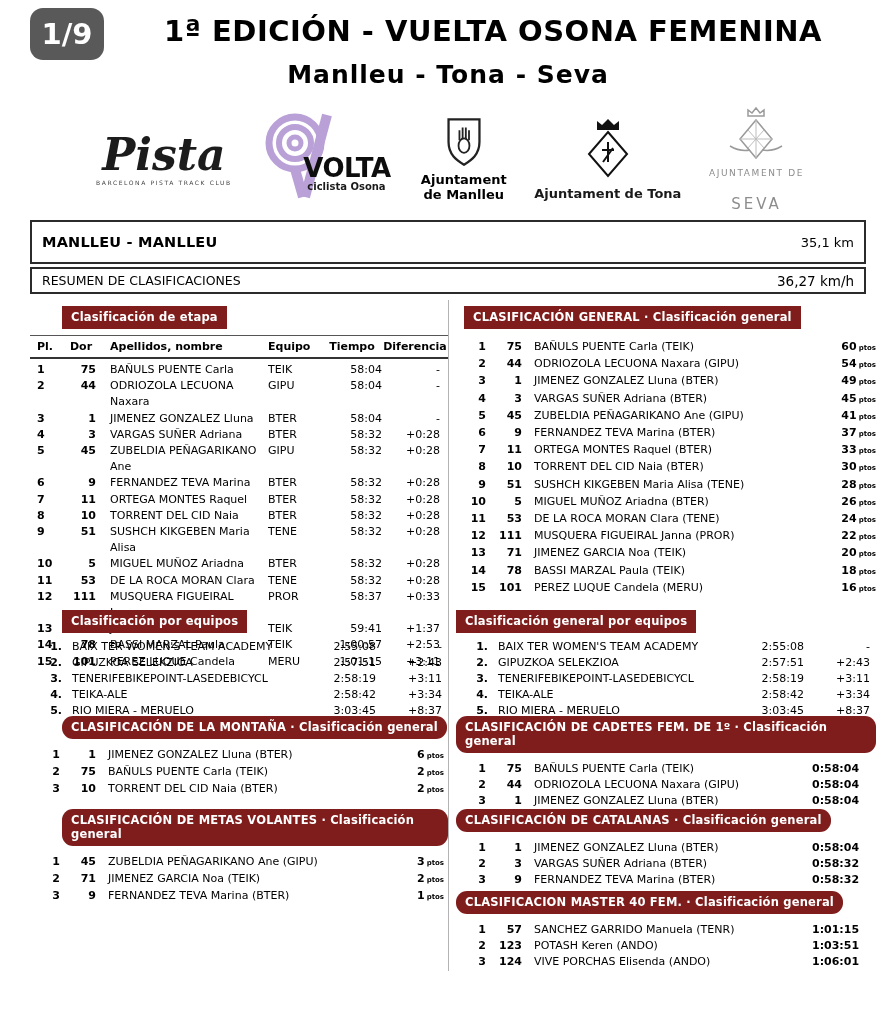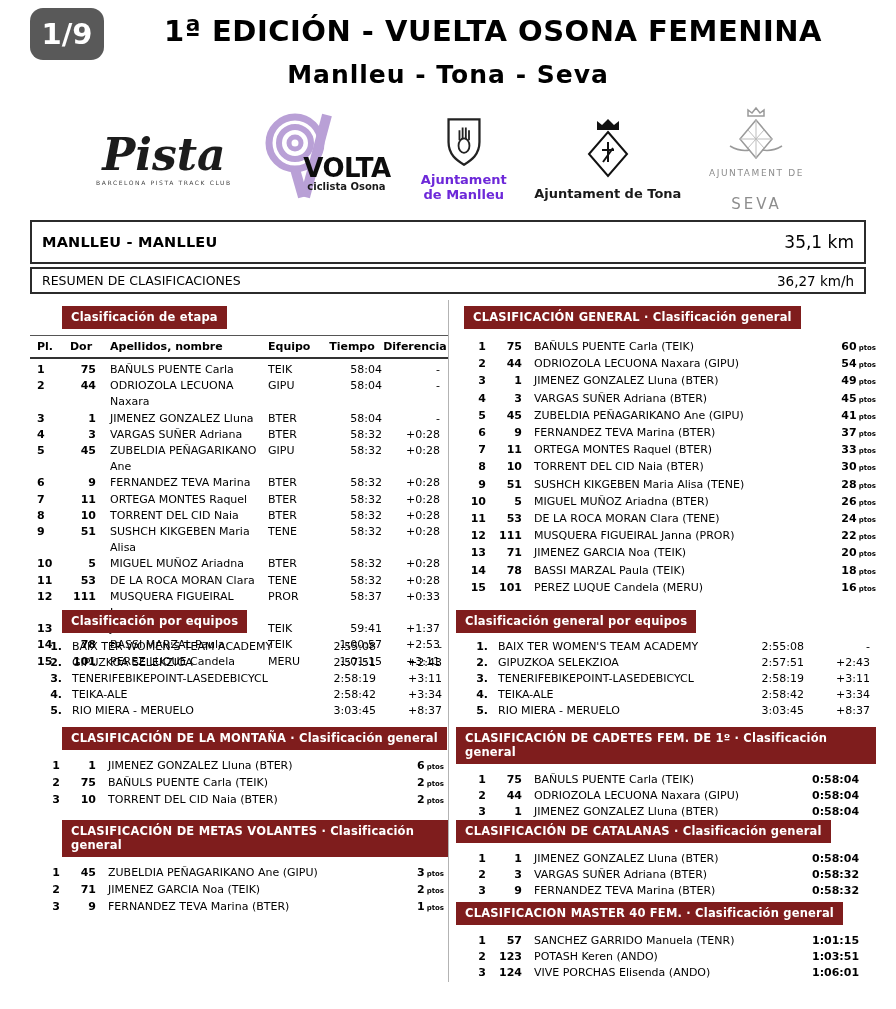--- a/index.html
+++ b/index.html
@@ -17,48 +17,48 @@
 
   
   .logos { height:102px; margin:6px 92px 0 96px; display:flex; justify-content:space-between; align-items:center; }
   .logo { display:flex; flex-direction:column; align-items:center; }
   .pista-script { font-family:"DejaVu Serif","Liberation Serif",serif; font-style:italic; font-weight:bold; font-size:44px; line-height:44px; color:#1c1c1c; }
   .pista-sub { font-size:6px; letter-spacing:1.6px; color:#444; margin-top:2px; }
   .logo-volta { position:relative; width:134px; height:96px; }
   .logo-volta svg { position:absolute; left:6px; top:0; }
   .volta-word { position:absolute; left:44px; top:42px; font-size:26px; font-weight:bold; letter-spacing:-.5px; color:#0d0d0d; }
   .volta-sub { position:absolute; left:48px; top:70px; font-size:10px; font-weight:bold; color:#1a1a1a; }
-  .logo-manlleu .txt { font-size:13px; font-weight:bold; color:#6d28d9; text-align:center; line-height:15px; margin-top:4px; }
+  .logo-manlleu .txt { font-size:13px; font-weight:bold; color:#000000; text-align:center; line-height:15px; margin-top:4px; }
   .logo-tona .txt { font-size:13px; font-weight:bold; color:#1a1a1a; margin-top:6px; }
   .logo-seva .l1 { font-size:9px; letter-spacing:1.6px; color:#8d8d8d; margin-top:4px; }
   .logo-seva .l2 { font-size:15px; letter-spacing:3px; color:#8d8d8d; margin-top:17px; }
 
   
   .summary { margin:10px 30px 0 30px; }
   .sum-row { border:2px solid #2b2b2b; display:flex; align-items:center; justify-content:space-between; padding:0 10px; }
   .sum-row.r1 { height:44px; }
   .sum-row.r2 { height:27px; margin-top:3px; }
   .sum-stage { font-size:14.5px; font-weight:bold; letter-spacing:.2px; }
-  .sum-dist { font-size:17px; }
+  .sum-dist { font-size:13px; }
   .sum-label { font-size:12.5px; }
   .sum-speed { font-size:13.5px; }
 
   
   .cols { margin:6px 20px 0 30px; display:flex; align-items:stretch; }
   .col-l { width:419px; border-right:1px solid #b3b3b3; padding-right:0; }
   .col-r { flex:1; padding-left:7px; }
   .s1 { height:298px; } .s2 { height:111px; } .s3 { height:93px; } .s4 { height:82px; }
 
   .badge { display:inline-block; background:#7f1d1d; color:#fff; font-size:11.5px; font-weight:bold;
     padding:4px 9px 5px 9px; letter-spacing:.2px; }
   .col-l .badge { margin-left:32px; }
   .col-l .s1 .badge { margin-top:6px; }
   .col-r .s1 .badge { margin-top:6px; margin-left:8px; }
   .s2 .badge { margin-top:12px; }
-  .s3 .badge, .s4 .badge, .s5 .badge { margin-top:18px; }
+  .s3 .badge, .s4 .badge, .s5 .badge { margin-top:7px;border-radius:11px; }
 
   .b { font-weight:bold; }
   .row, .hrow { font-size:11px; line-height:16.2px; }
 
   
   .etapa-grid { display:grid; grid-template-columns:36px 30px 170px 56px 60px 66px; width:418px; }
   .hrow.etapa-grid { margin-top:6px; border-top:1.5px solid #555; border-bottom:2.5px solid #333;
     padding:4px 0 3px 0; font-weight:bold; line-height:14px; }
   .etapa-rows { margin-top:3px; }
   .c-pl { padding-left:7px; } .c-dor { text-align:right; } .c-name { padding-left:14px; }

